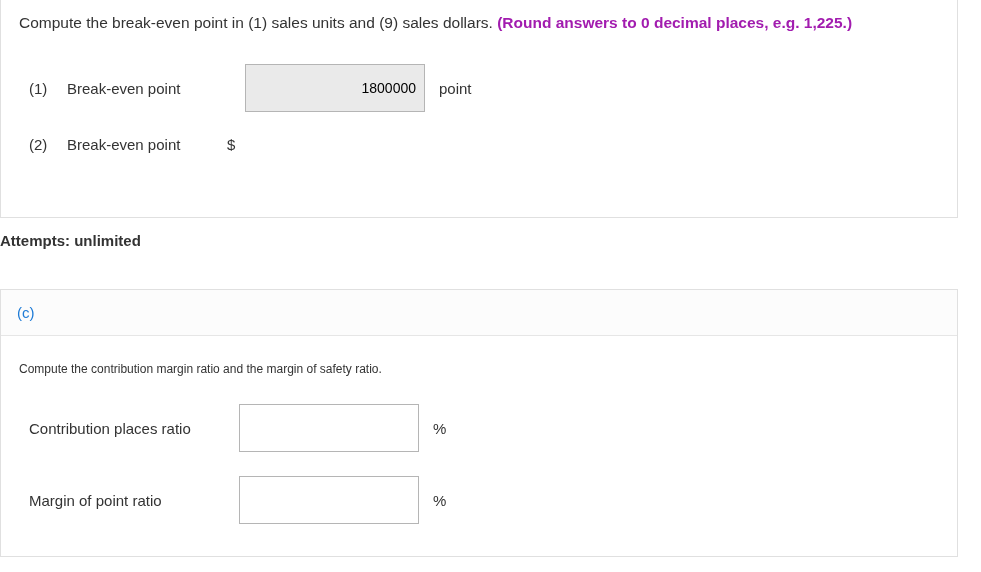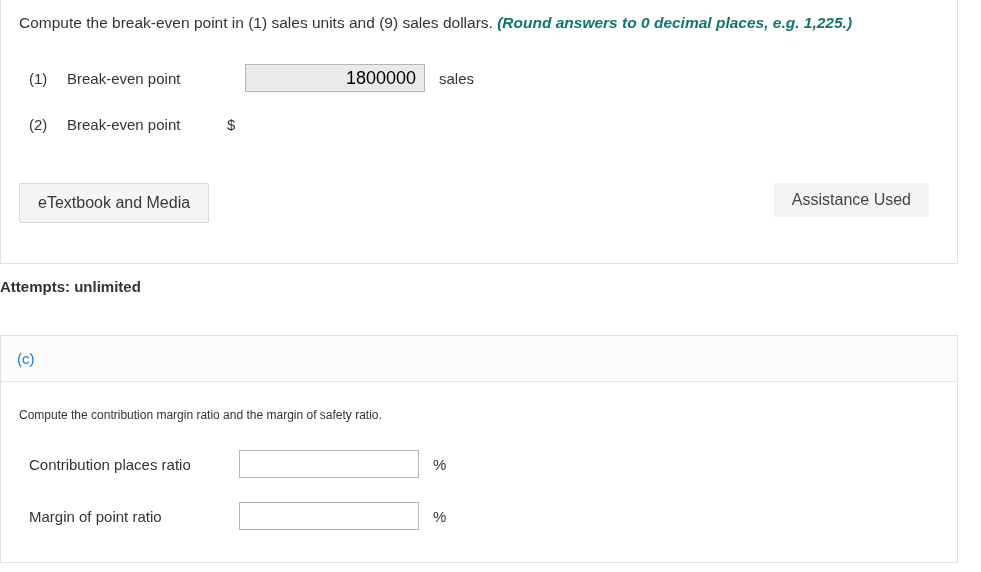--- a/index.html
+++ b/index.html
@@ -17,22 +17,21 @@
     border-top: none;
     background: #ffffff;
     padding: 0 18px 40px 18px;
     width: 958px;
   }
   .question-text {
     padding: 14px 0 22px 0;
     font-size: 15.5px;
   }
   .red-italic {
-    color: #0f766e;
-    font-style: italic;
+    color: #a21caf;
     font-weight: 600;
   }
   .input-row {
     display: flex;
     align-items: center;
     margin: 10px 0 24px 0;
   }
   .row-num {
     width: 48px;
     padding-left: 10px;
@@ -43,25 +42,25 @@
   .row-label-b {
     width: 220px;
     padding-left: 10px;
   }
   .currency {
     width: 18px;
     text-align: left;
   }
   input.answer {
     width: 180px;
-    height: 28px;
+    height: 48px;
     border: 1px solid #b5b5b5;
     text-align: right;
     padding: 4px 8px;
-    font-size: 18px;
+    font-size: 14px;
     background: #fff;
   }
   input.filled {
     background: #eaeaea;
   }
   .unit {
     margin-left: 14px;
   }
   .etextbook-bar {
     position: relative;
@@ -121,33 +120,29 @@
 <div class="panel-top">
   <div class="question-text">
     <span>Compute the break-even point in (1) sales units and (9) sales dollars. </span><span class="red-italic">(Round answers to 0 decimal places, e.g. 1,225.)</span>
   </div>
 
   <div class="input-row">
     <div class="row-num">(1)</div>
     <div class="row-label">Break-even point</div>
     <div class="currency"></div>
     <input class="answer filled" type="text" value="1800000" style="">
-    <div class="unit">sales</div>
+    <div class="unit">point</div>
   </div>
 
   <div class="input-row">
     <div class="row-num">(2)</div>
     <div class="row-label">Break-even point</div>
     <div class="currency">$</div>
   </div>
 
-  <div class="etextbook-bar">
-    <div class="etextbook-btn">eTextbook and Media</div>
-    <div class="assist">Assistance Used</div>
-  </div>
 </div>
 
 <div class="attempts">Attempts: unlimited</div>
 
 <div class="panel-bottom">
   <div class="part-header">(c)</div>
   <div class="subq">Compute the contribution margin ratio and the margin of safety ratio.</div>
 
   <div class="sub-rows">
     <div class="input-row">

